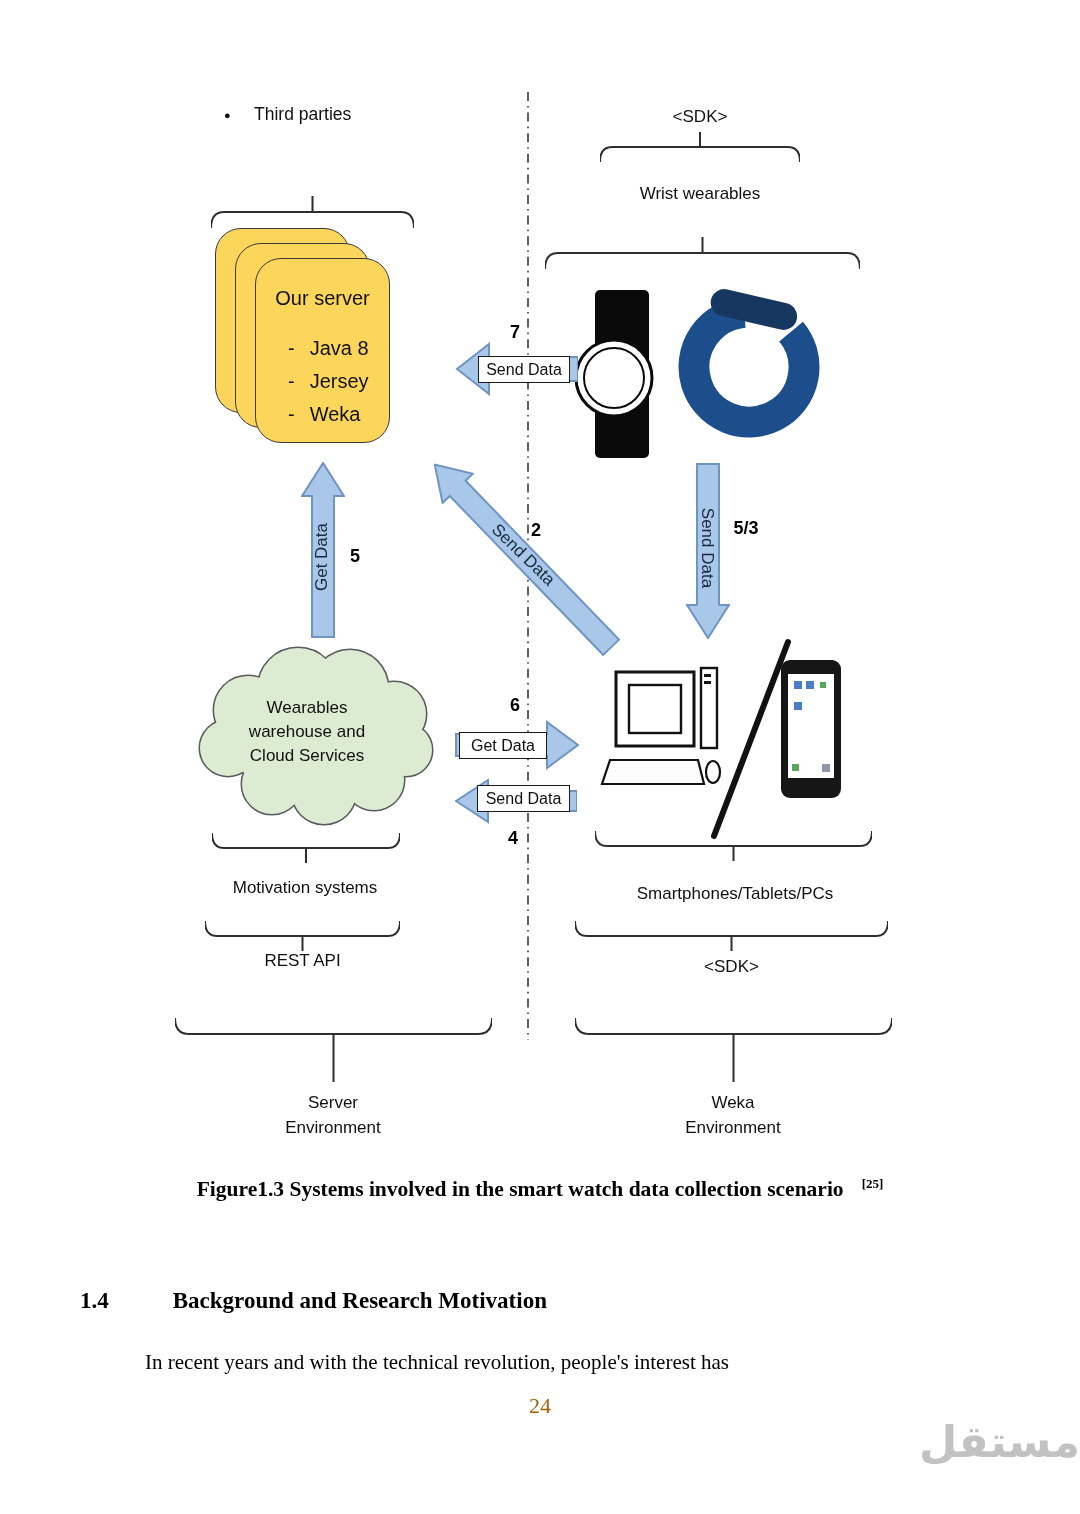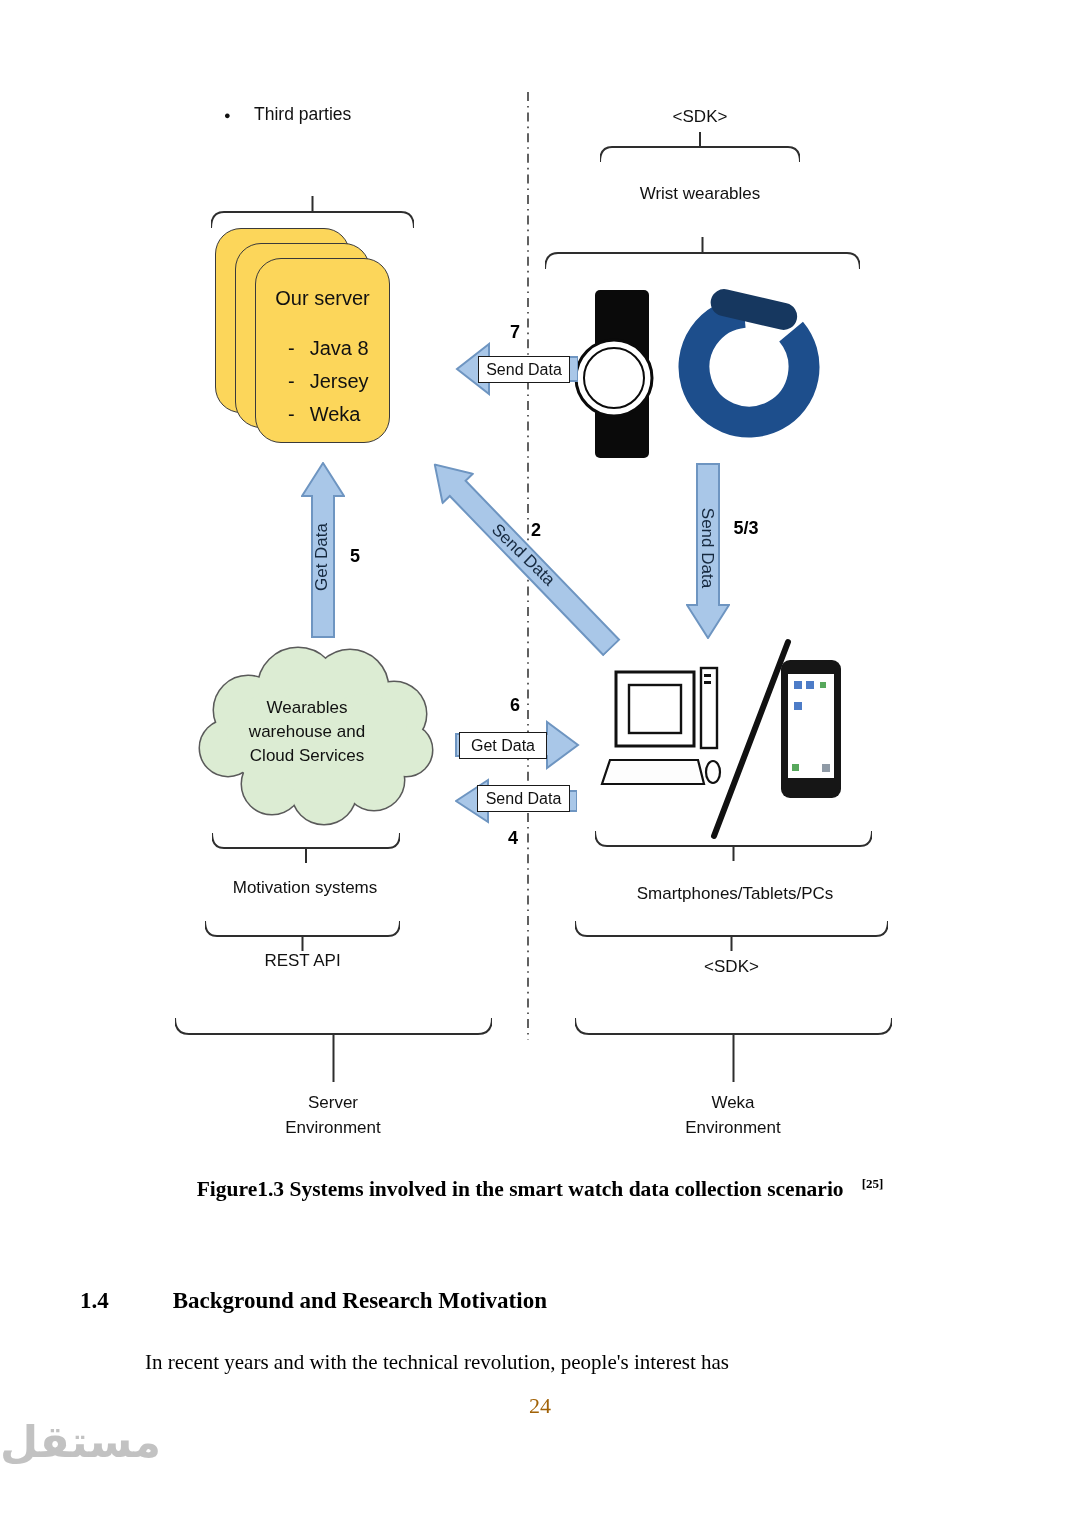--- a/index.html
+++ b/index.html
@@ -26,21 +26,21 @@
   .caption{position:absolute;left:0;top:1176px;width:100%;text-align:center;
            font-family:"Liberation Serif",serif;font-weight:bold;font-size:21.5px;color:#000}
   .sup{font-size:13px;vertical-align:super;margin-left:18px}
   .heading{position:absolute;left:80px;top:1288px;font-family:"Liberation Serif",serif;
            font-weight:bold;font-size:23px;color:#000}
   .heading-title{margin-left:64px}
   .bodytext{position:absolute;left:145px;top:1350px;font-family:"Liberation Serif",serif;
             font-size:21px;color:#000}
   .pagenum{position:absolute;left:0;top:1393px;width:100%;text-align:center;
            font-family:"Liberation Serif",serif;font-size:22px;color:#a16207}
-  .wm-ar{position:absolute;left:0;top:1416px;width:100%;text-align:left;direction:rtl;
+  .wm-ar{position:absolute;left:0;top:1416px;width:100%;text-align:right;direction:rtl;
          font-family:"DejaVu Sans",sans-serif;font-weight:bold;font-size:44px;color:#c2c2c2}
   .wm-site{position:absolute;left:0;top:1464px;width:100%;text-align:center;
            font-family:"DejaVu Sans",sans-serif;font-size:19px;letter-spacing:1.5px;color:#cdcdcd}
 </style>
 </head>
 <body>
 
 <div class="page">
 
   <div>

